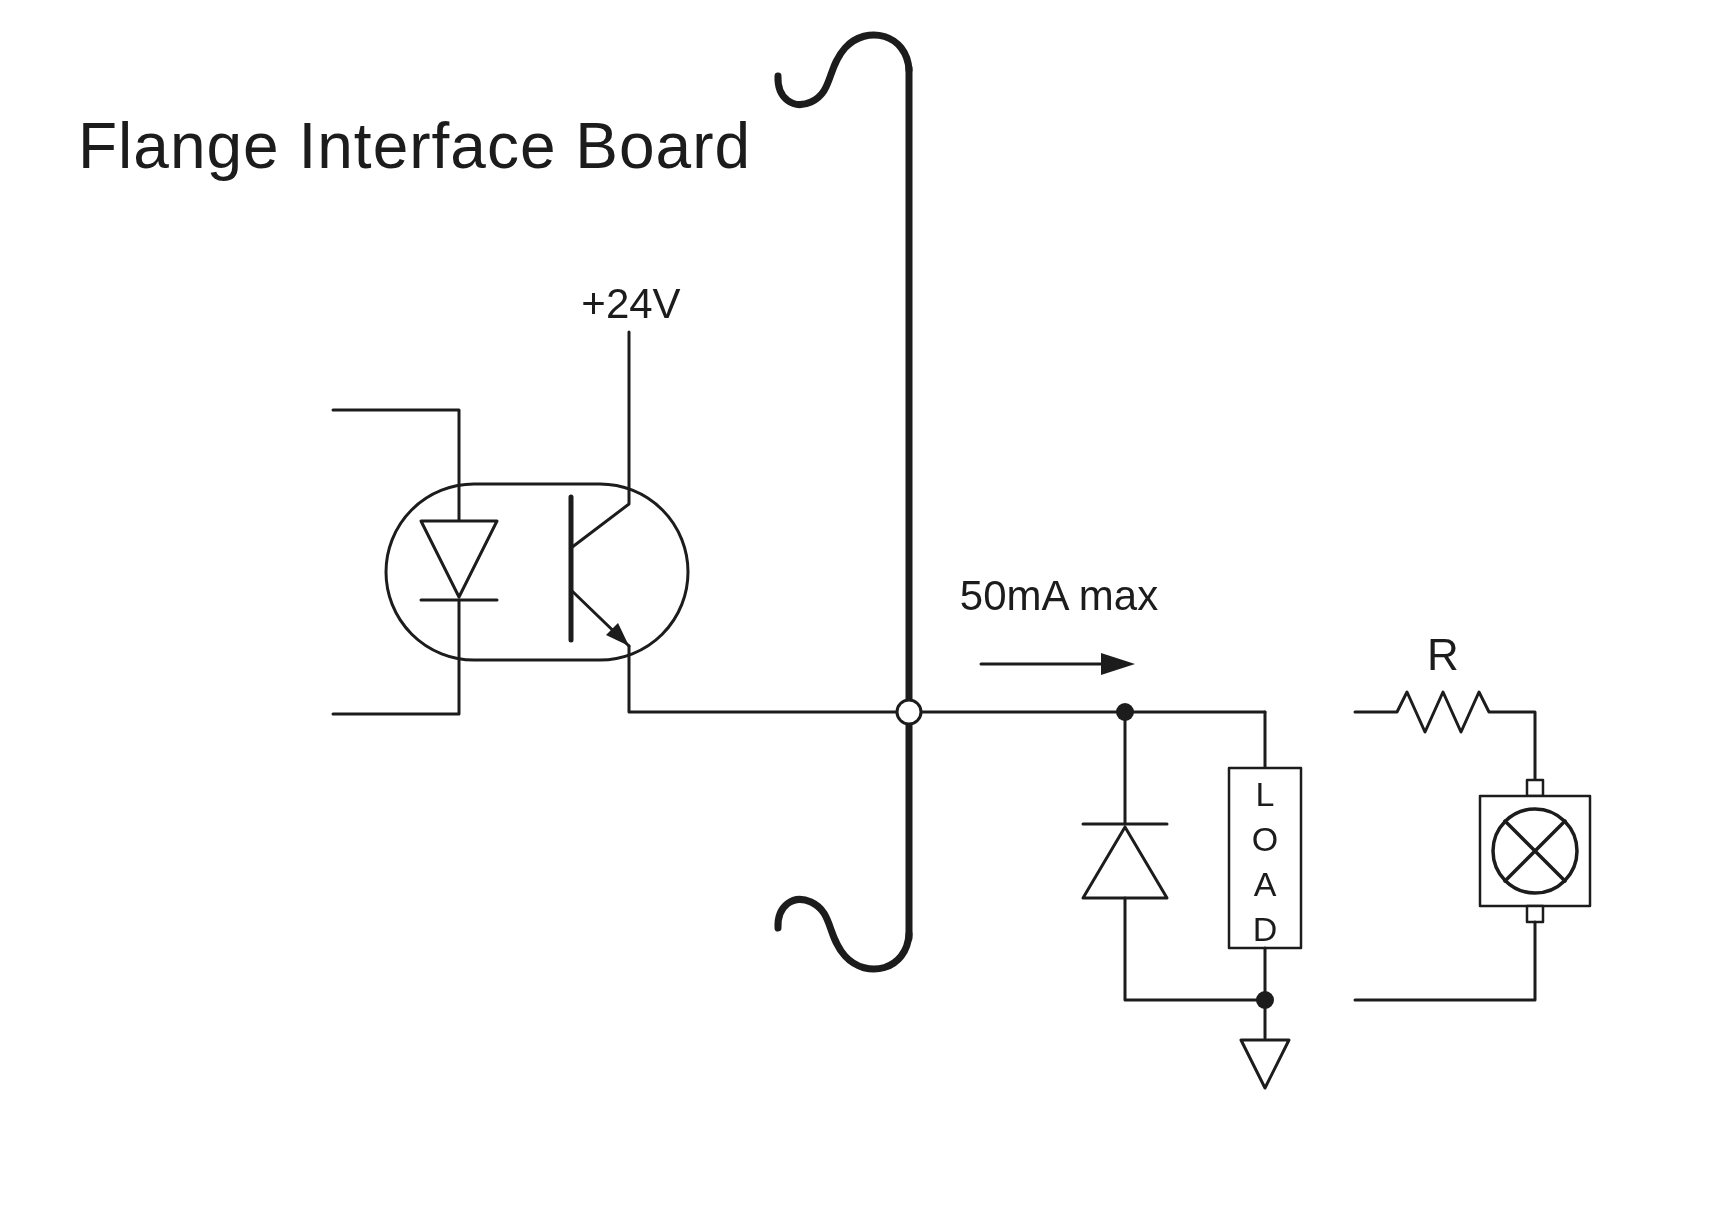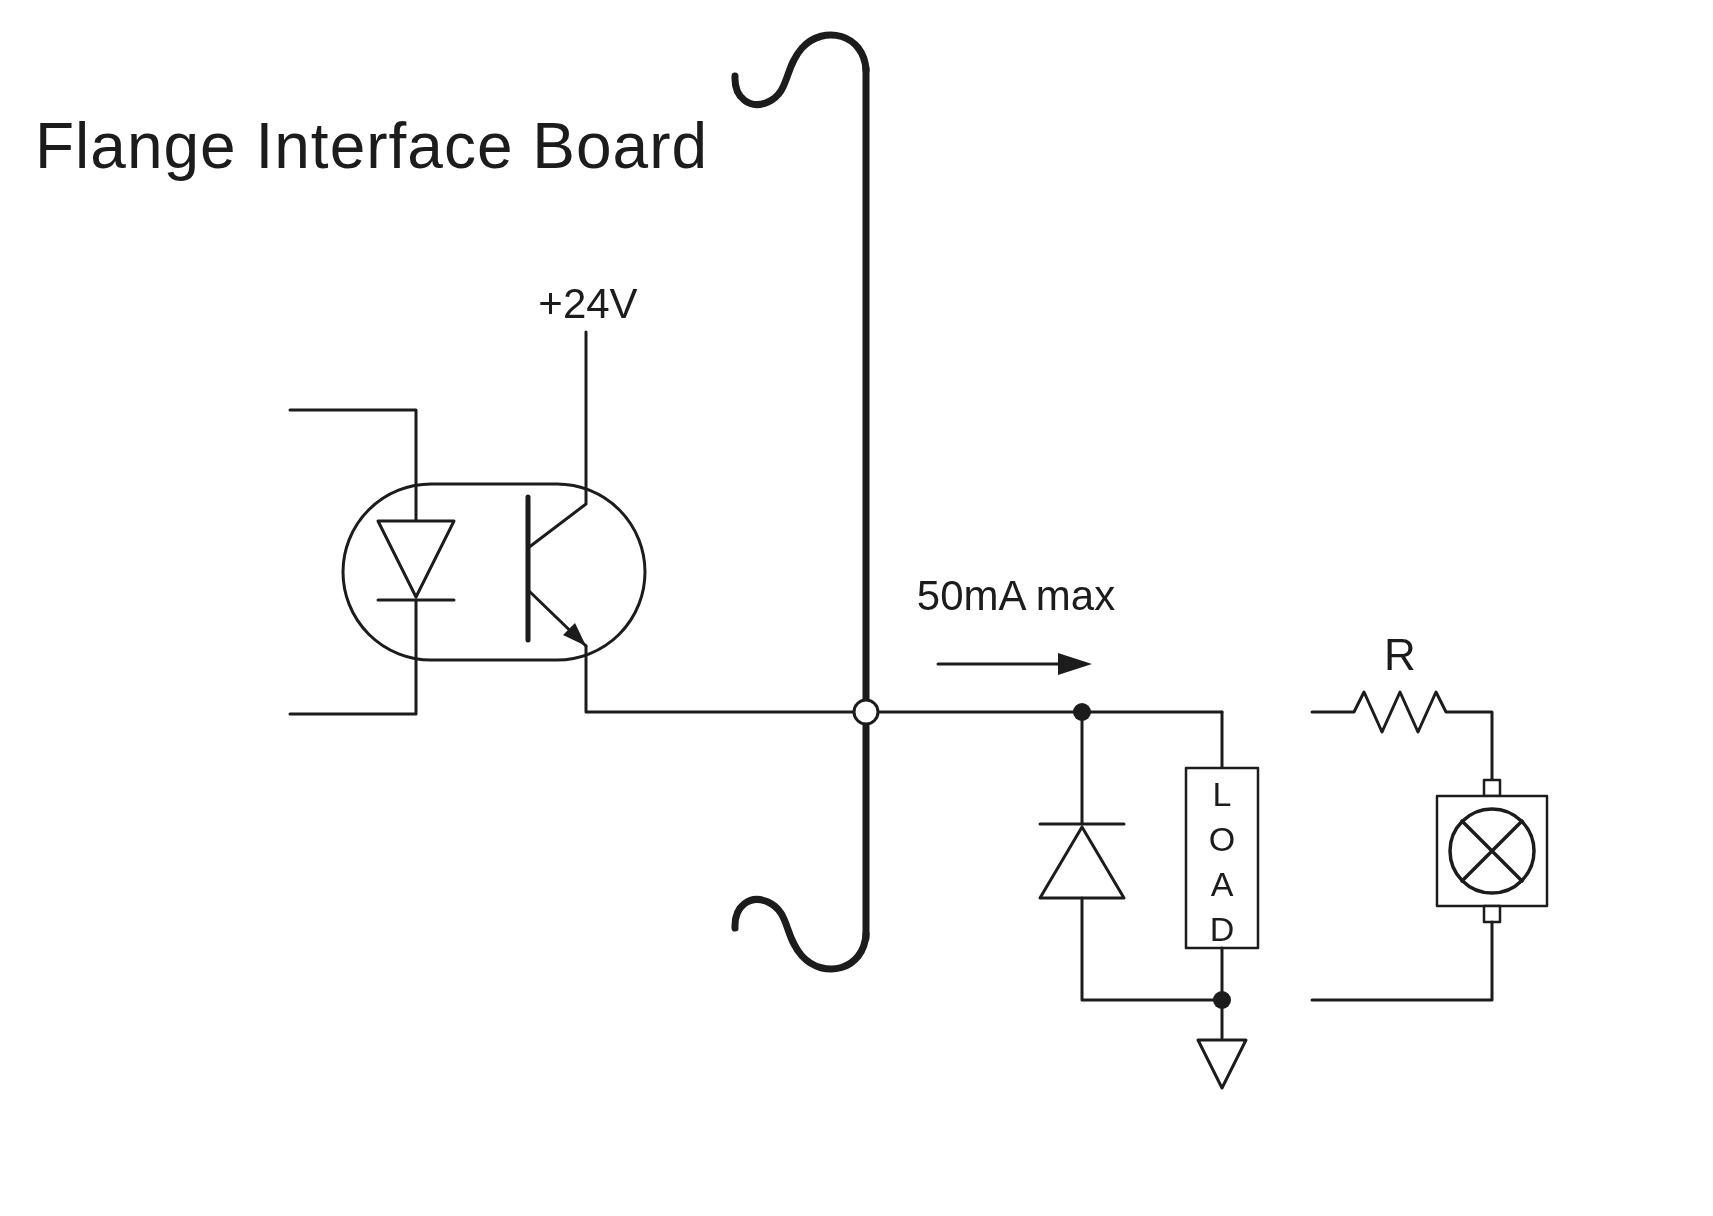--- a/index.html
+++ b/index.html
@@ -7,20 +7,21 @@
     padding: 0;
     background: #ffffff;
     font-family: "Liberation Sans", sans-serif;
   }
   .stage {
     position: relative;
     width: 1581px;
     height: 1216px;
     background: #ffffff;
     overflow: hidden;
+    padding-left: 43px;
   }
   svg { display: block; }
   text {
     font-family: "Liberation Sans", sans-serif;
   }
   .title-text {
     font-size: 64px;
     letter-spacing: 1px;
   }
   .label-lg { font-size: 42px; }

